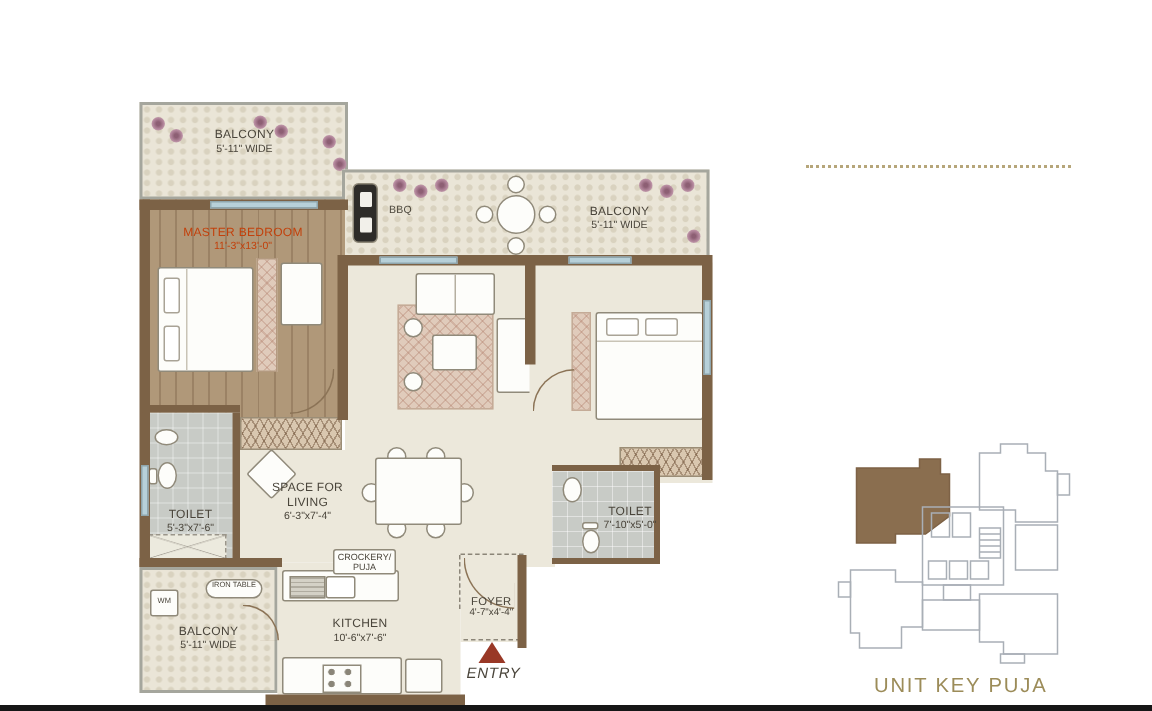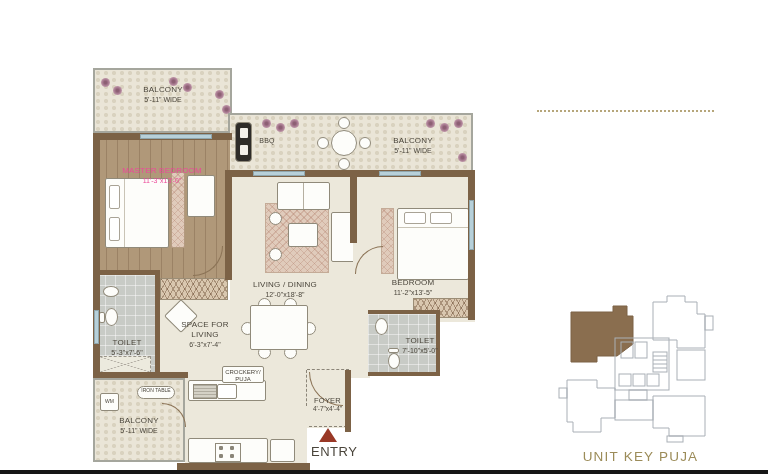--- a/index.html
+++ b/index.html
@@ -101,60 +101,52 @@
     </div>
 
     <div class="room wood" style="left:10px;top:73px;width:135px;height:147px;"></div>
     <div class="furn" style="left:102px;top:115px;width:28px;height:42px;"></div>
     <div class="room rug" style="left:86px;top:112px;width:14px;height:76px;border:1px solid #b39a80;"></div>
     <div class="furn" style="left:20px;top:118px;width:64px;height:70px;">
       <div style="position:absolute;left:3px;top:6px;width:9px;height:22px;background:#fff;border:1px solid #a9a396;border-radius:2px;"></div>
       <div style="position:absolute;left:3px;top:38px;width:9px;height:22px;background:#fff;border:1px solid #a9a396;border-radius:2px;"></div>
       <div style="position:absolute;left:18px;top:0;width:1px;height:68px;background:#c9c4b6;"></div>
     </div>
-    <div class="lbl" style="left:17px;top:106px;width:120px;color:#ec4899;">
+    <div class="lbl" style="left:17px;top:90px;width:120px;color:#c2410c;">
       <span class="nm">MASTER BEDROOM</span>
       <span class="dm">11'-3"x13'-0"</span>
     </div>
 
     <div class="room hang" style="left:75px;top:218px;width:68px;height:22px;"></div>
 
     <div class="room cream" style="left:145px;top:115px;width:140px;height:203px;"></div>
     <div class="room rug" style="left:180px;top:143px;width:64px;height:70px;border:1px solid #c4ab97;"></div>
     <div class="furn" style="left:192px;top:122px;width:53px;height:28px;">
       <div style="position:absolute;left:25px;top:0;width:1px;height:26px;background:#b5afa0;"></div>
     </div>
     <div class="furn" style="left:246px;top:152px;width:26px;height:50px;"></div>
     <div class="furn" style="left:203px;top:163px;width:30px;height:24px;"></div>
     <div class="furn oval" style="left:184px;top:152px;width:13px;height:13px;"></div>
     <div class="furn oval" style="left:184px;top:188px;width:13px;height:13px;"></div>
-    <div class="lbl" style="left:145px;top:220px;width:110px;">
-      <span class="nm">LIVING / DINING</span>
-      <span class="dm">12'-0"x18'-8"</span>
-    </div>
 
     <div class="furn oval" style="left:173px;top:238px;width:13px;height:13px;"></div>
     <div class="furn oval" style="left:199px;top:238px;width:13px;height:13px;"></div>
     <div class="furn oval" style="left:173px;top:286px;width:13px;height:13px;"></div>
     <div class="furn oval" style="left:199px;top:286px;width:13px;height:13px;"></div>
     <div class="furn oval" style="left:156px;top:262px;width:13px;height:13px;"></div>
     <div class="furn oval" style="left:218px;top:262px;width:13px;height:13px;"></div>
     <div class="furn" style="left:165px;top:245px;width:58px;height:45px;"></div>
 
     <div class="room cream" style="left:268px;top:115px;width:122px;height:147px;"></div>
     <div class="room rug" style="left:296px;top:148px;width:13px;height:66px;border:1px solid #c4ab97;"></div>
     <div class="furn" style="left:312px;top:148px;width:72px;height:72px;">
       <div style="position:absolute;left:6px;top:3px;width:20px;height:10px;background:#fff;border:1px solid #a9a396;border-radius:2px;"></div>
       <div style="position:absolute;left:32px;top:3px;width:20px;height:10px;background:#fff;border:1px solid #a9a396;border-radius:2px;"></div>
       <div style="position:absolute;left:0;top:18px;width:70px;height:1px;background:#c9c4b6;"></div>
     </div>
-    <div class="lbl" style="left:288px;top:218px;width:80px;">
-      <span class="nm">BEDROOM</span>
-      <span class="dm">11'-2"x13'-5"</span>
-    </div>
     <div class="room hang" style="left:328px;top:238px;width:58px;height:20px;"></div>
 
     <div class="room graytile" style="left:10px;top:215px;width:65px;height:100px;"></div>
     <div class="furn oval" style="left:18px;top:226px;width:16px;height:11px;"></div>
     <div class="furn oval" style="left:20px;top:248px;width:13px;height:18px;"></div>
     <div class="furn" style="left:14px;top:252px;width:6px;height:11px;"></div>
     <div class="lbl" style="left:12px;top:278px;width:60px;">
       <span class="nm">TOILET</span>
       <span class="dm">5'-3"x7'-6"</span>
     </div>
@@ -188,20 +180,24 @@
     </div>
     <div class="lbl" style="left:14px;top:356px;width:80px;">
       <span class="nm">BALCONY</span>
       <span class="dm">5'-11" WIDE</span>
     </div>
 
     <div class="room cream" style="left:100px;top:315px;width:122px;height:88px;"></div>
     <div class="furn" style="left:103px;top:320px;width:78px;height:21px;">
       <div class="sinkhatch" style="position:absolute;left:4px;top:3px;width:22px;height:13px;border:1px solid #908a7a;background-color:#d4d1c6;"></div>
       <div style="position:absolute;left:28px;top:3px;width:18px;height:13px;border:1px solid #908a7a;background:#fff;border-radius:2px;"></div>
+    </div>
+    <div class="lbl" style="left:115px;top:351px;width:80px;">
+      <span class="nm">KITCHEN</span>
+      <span class="dm">10'-6"x7'-6"</span>
     </div>
     <div class="furn" style="left:103px;top:378px;width:80px;height:25px;">
       <div class="hob" style="position:absolute;left:26px;top:4px;width:24px;height:17px;border:1px solid #908a7a;"></div>
     </div>
     <div class="furn" style="left:185px;top:379px;width:25px;height:23px;"></div>
 
     <div class="furn" style="left:137px;top:306px;width:42px;height:17px;">
       <div class="tiny" style="margin-top:2px;">
         <span style="display:block;">CROCKERY/</span>
         <span style="display:block;">PUJA</span>
@@ -213,21 +209,21 @@
     <div class="dashv" style="left:221px;top:310px;height:36px;"></div>
     <div class="dashh" style="left:224px;top:366px;width:38px;"></div>
     <div class="arc" style="left:224px;top:312px;width:34px;height:34px;border-left:1px solid #8b7356;border-bottom:1px solid #8b7356;border-radius:0 0 0 100%;"></div>
     <div class="lbl" style="left:220px;top:336px;width:45px;">
       <span class="nm" style="font-size:7.5px;">FOYER</span>
       <span class="dm" style="font-size:6.5px;">4'-7"x4'-4"</span>
     </div>
 
     <div class="entry-tri" style="left:234px;top:368px;"></div>
     <div class="lbl" style="left:226px;top:384px;width:34px;">
-      <span class="nm" style="font-size:13px;letter-spacing:.5px;">ENTRY</span>
+      <span class="nm" style="font-size:10px;letter-spacing:.5px;font-style:italic;">ENTRY</span>
     </div>
 
     <div class="wall" style="left:8px;top:73px;width:7px;height:245px;"></div>
     <div class="wall" style="left:8px;top:73px;width:139px;height:7px;"></div>
     <div class="wall" style="left:140px;top:110px;width:7px;height:110px;"></div>
     <div class="wall" style="left:143px;top:110px;width:245px;height:7px;"></div>
     <div class="wall" style="left:383px;top:110px;width:7px;height:150px;"></div>
     <div class="wall" style="left:265px;top:115px;width:7px;height:68px;"></div>
     <div class="wall" style="left:70px;top:215px;width:5px;height:100px;"></div>
     <div class="wall" style="left:8px;top:312px;width:95px;height:6px;"></div>

